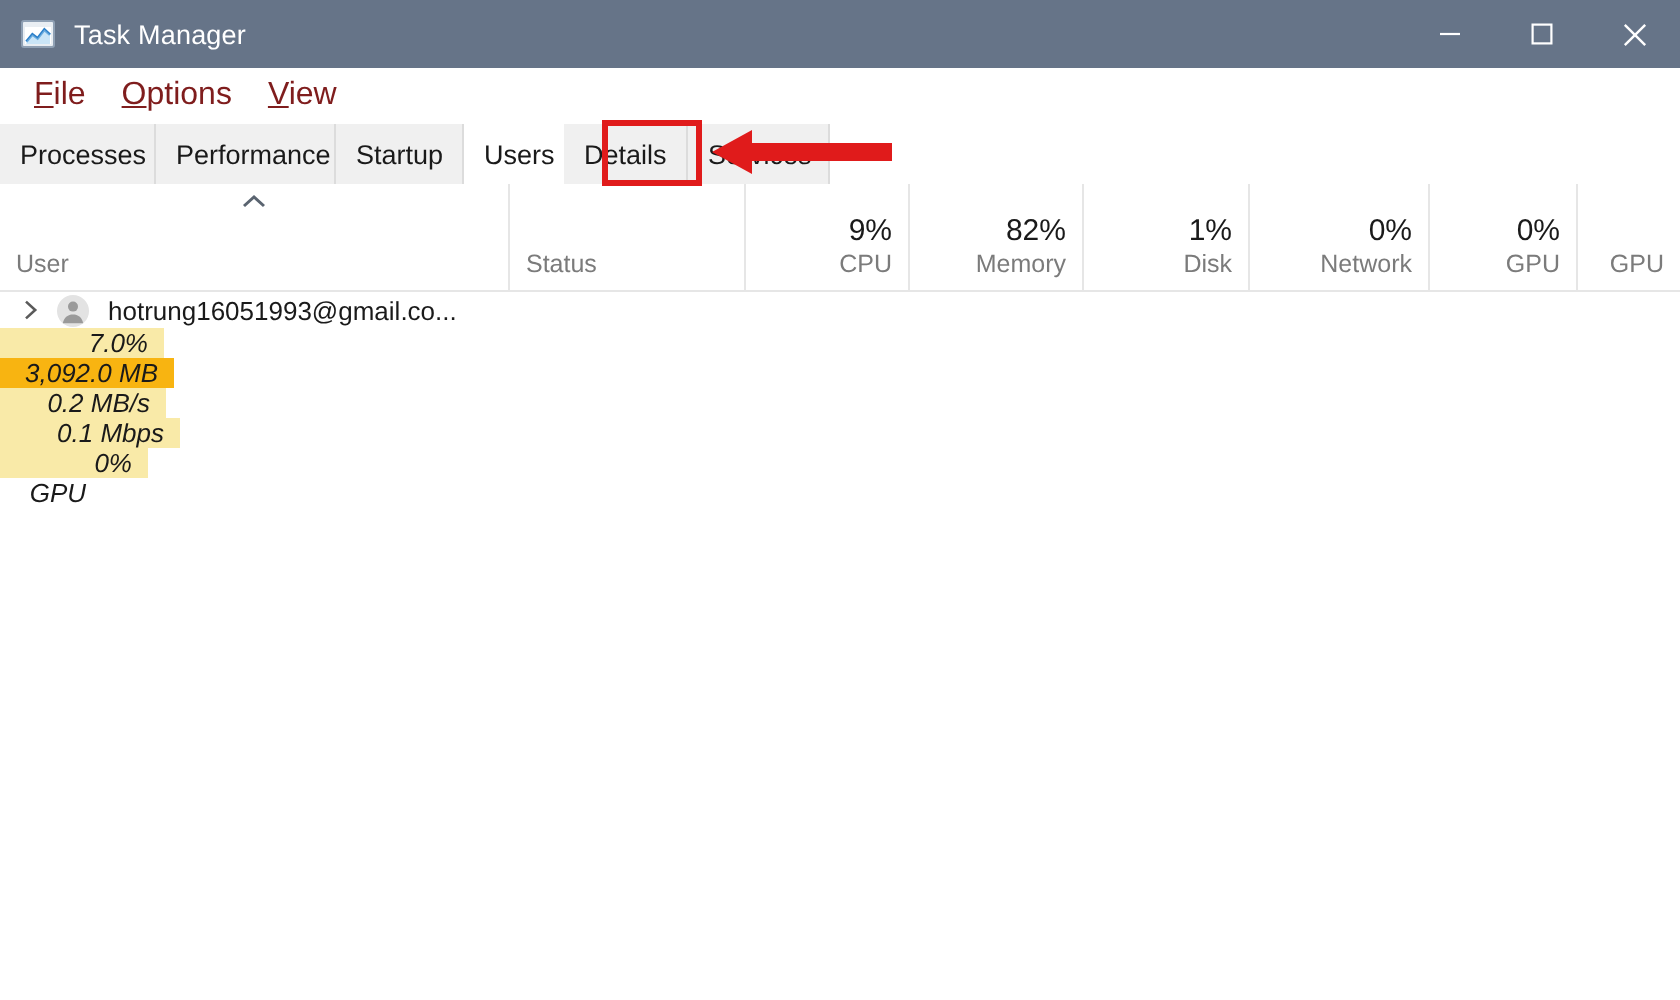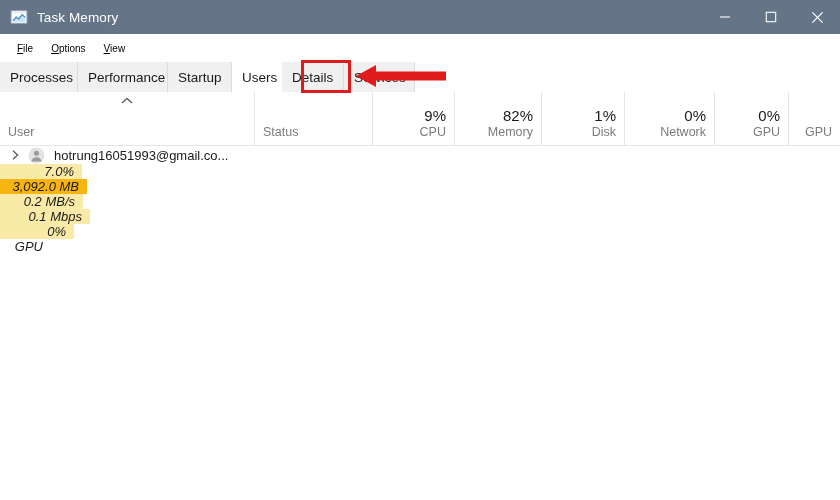--- a/index.html
+++ b/index.html
@@ -68,22 +68,22 @@
     left: 0; top: 34px;
     width: 840px;
     height: 28px;
     background: #ffffff;
     display: flex;
     align-items: center;
     padding-left: 8px;
     box-sizing: border-box;
   }
   .menu-item {
-    font-size: 10px;
-    color: #000000;
+    font-size: 16px;
+    color: #7f1d1d;
     padding: 2px 9px 2px 9px;
     white-space: nowrap;
   }
   .menu-item u { text-decoration: underline; }
 
   
   .tabstrip {
     position: absolute;
     left: 0; top: 62px;
     width: 840px;
@@ -238,21 +238,21 @@
 
 <div id="app">
 
   <div class="titlebar">
     <svg class="title-icon" viewBox="0 0 18 18">
       <rect x="1" y="2.5" width="16" height="13" rx="1" fill="#e9eef3" stroke="#8fa0b4" stroke-width="1"></rect>
       <rect x="2.5" y="5.5" width="13" height="8.5" fill="#ffffff"></rect>
       <polyline points="3.2,12.8 6.2,9.2 8.8,11.2 12.2,6.8 15,9.4" fill="none" stroke="#2a7fc9" stroke-width="1.4"></polyline>
       <polygon points="3.2,14 3.2,12.8 6.2,9.2 8.8,11.2 12.2,6.8 15,9.4 15,14" fill="#9fd0f0" opacity="0.55"></polygon>
     </svg>
-    <span class="title-text">Task Memory</span>
+    <span class="title-text">Task Manager</span>
 
     <div class="win-controls">
       <div class="win-btn">
         <svg width="12" height="12" viewBox="0 0 12 12">
           <line x1="1" y1="6" x2="11" y2="6" stroke="#ffffff" stroke-width="1.1"></line>
         </svg>
       </div>
       <div class="win-btn">
         <svg width="12" height="12" viewBox="0 0 12 12">
           <rect x="1.3" y="1.3" width="9.4" height="9.4" fill="none" stroke="#ffffff" stroke-width="1.1"></rect>

